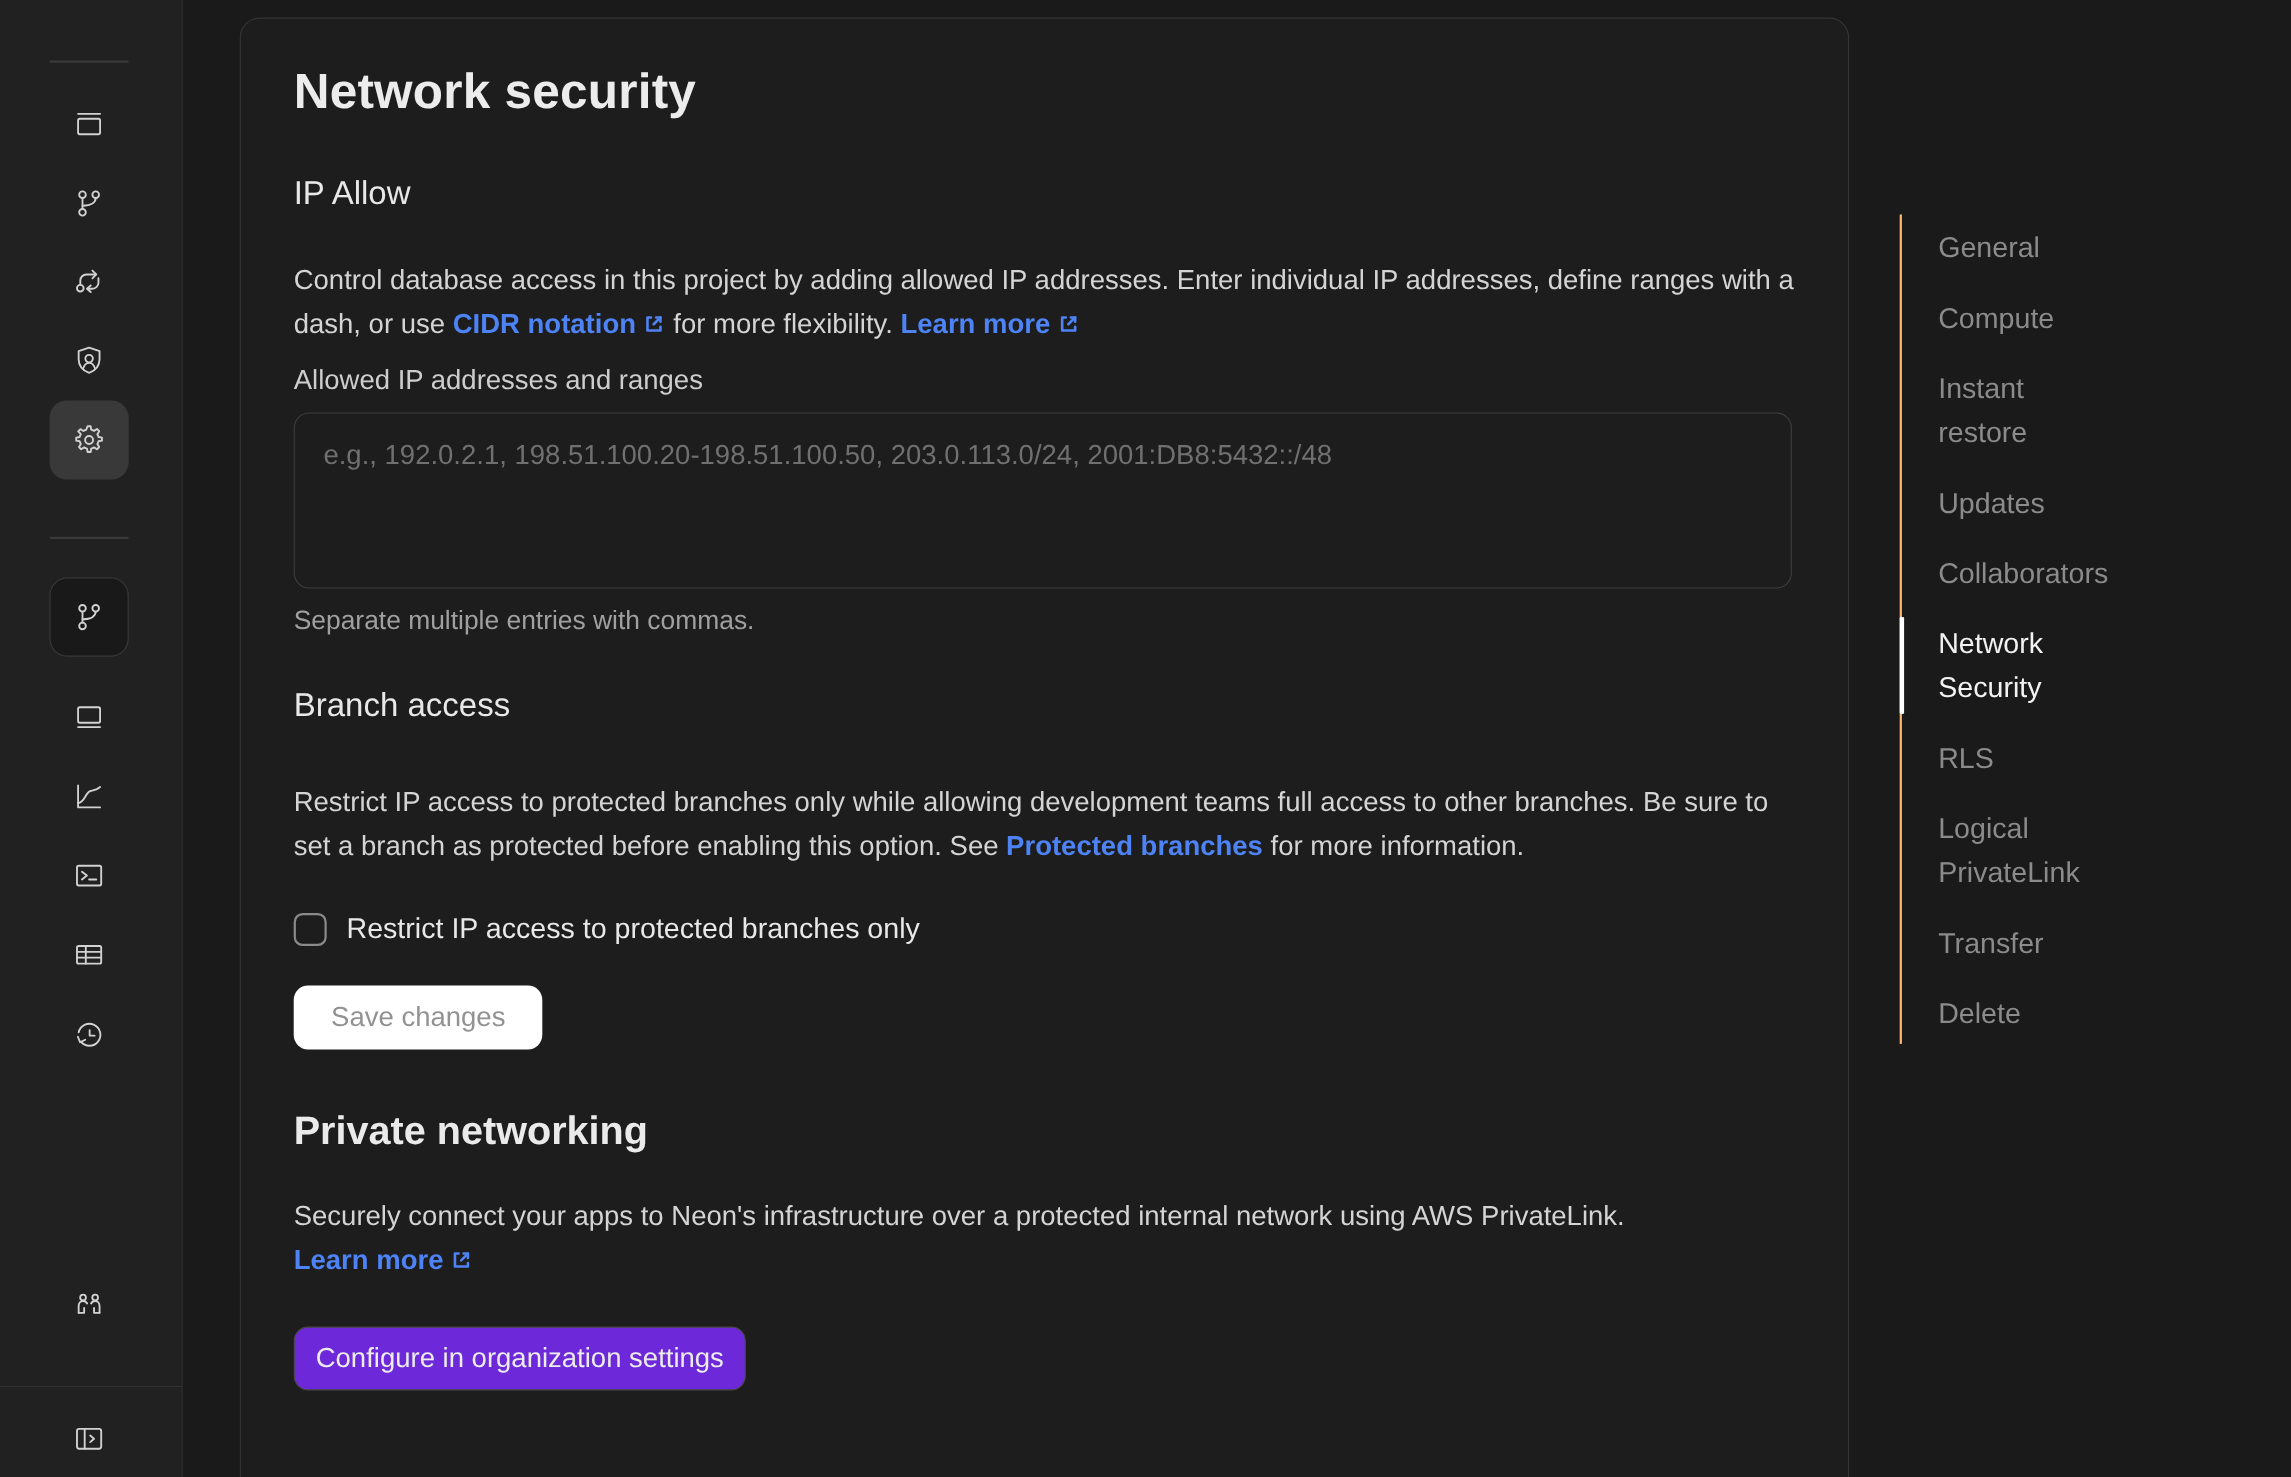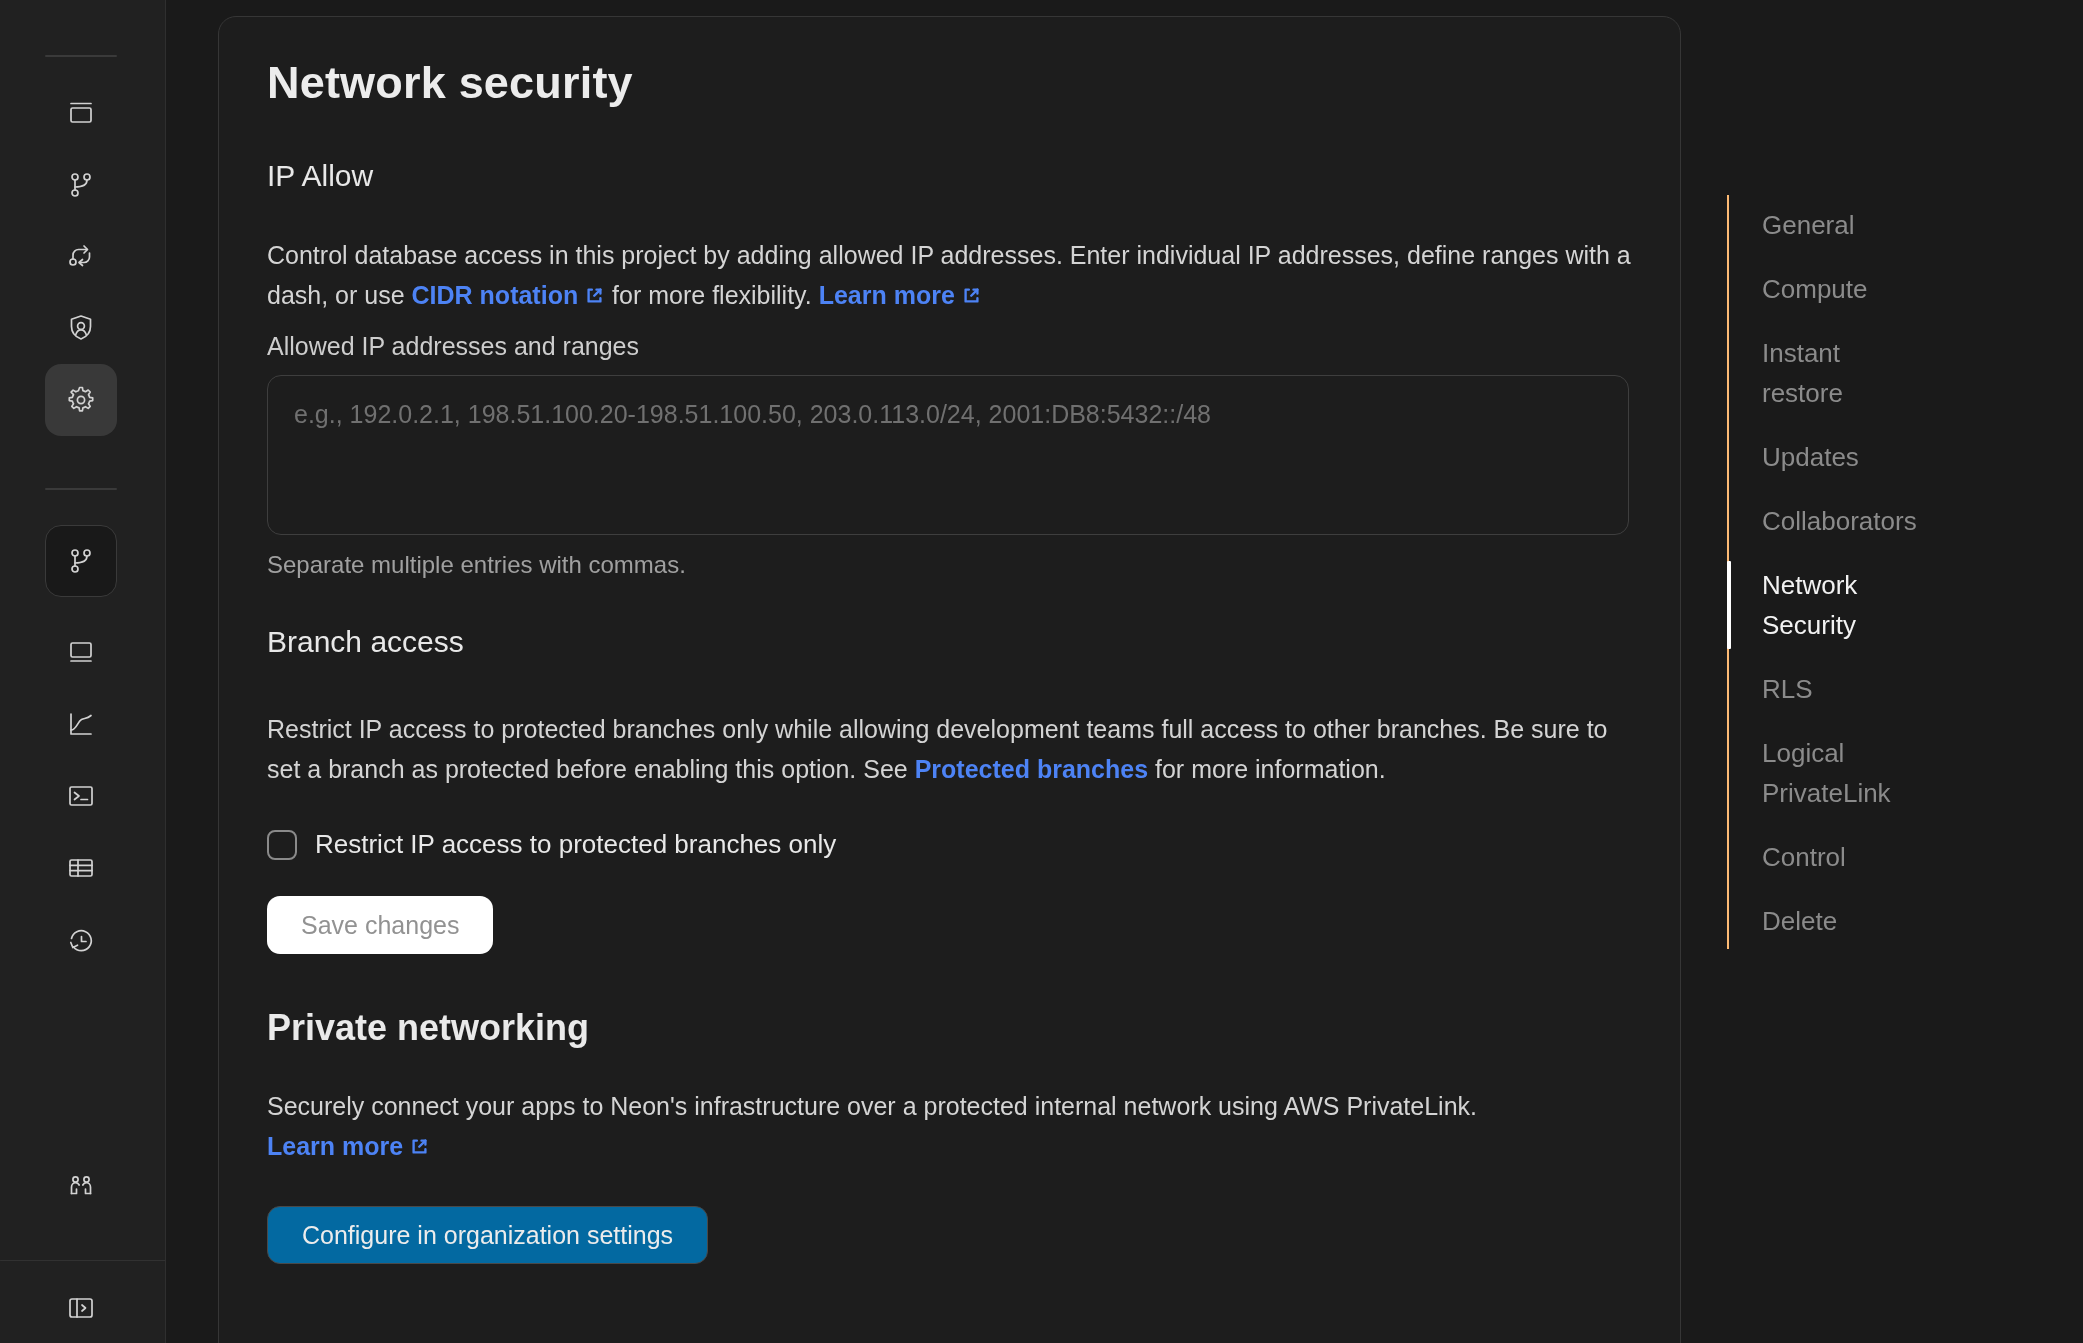--- a/index.html
+++ b/index.html
@@ -91,22 +91,22 @@
   }
   .checkbox-label { font-size: 26px; color: #e8e8e8; }
 
   button { font-family: "Liberation Sans", "DejaVu Sans", sans-serif; cursor: pointer; }
   .btn-save {
     display: inline-block; height: 58px; padding: 0 34px;
     background: #ffffff; color: #929292; border: none; border-radius: 13px;
     font-size: 25px; font-weight: 500; margin-bottom: 52px; cursor: default;
   }
   .btn-outline {
-    display: inline-block; height: 58px; padding: 0 34px;
-    background: #0369a1; color: #ececec; border: 1.5px solid #494949;
+    display: inline-block; height: 58px; padding: 0 19px;
+    background: #6d28d9; color: #ececec; border: 1.5px solid #494949;
     border-radius: 13px; font-size: 25px; font-weight: 500; margin-bottom: 40px;
   }
 
   
   .right-nav {
     position: absolute; left: 1727px; top: 195px; width: 240px;
   }
   .right-nav ul {
     list-style: none;
     border-left: 2px solid #fdba74;
@@ -290,16 +290,16 @@
 <nav class="right-nav">
   <ul>
     <li>General</li>
     <li>Compute</li>
     <li>Instant restore</li>
     <li>Updates</li>
     <li>Collaborators</li>
     <li class="active">Network Security</li>
     <li>RLS</li>
     <li>Logical PrivateLink</li>
-    <li>Control</li>
+    <li>Transfer</li>
     <li>Delete</li>
   </ul>
 </nav>
 
 </body></html>

